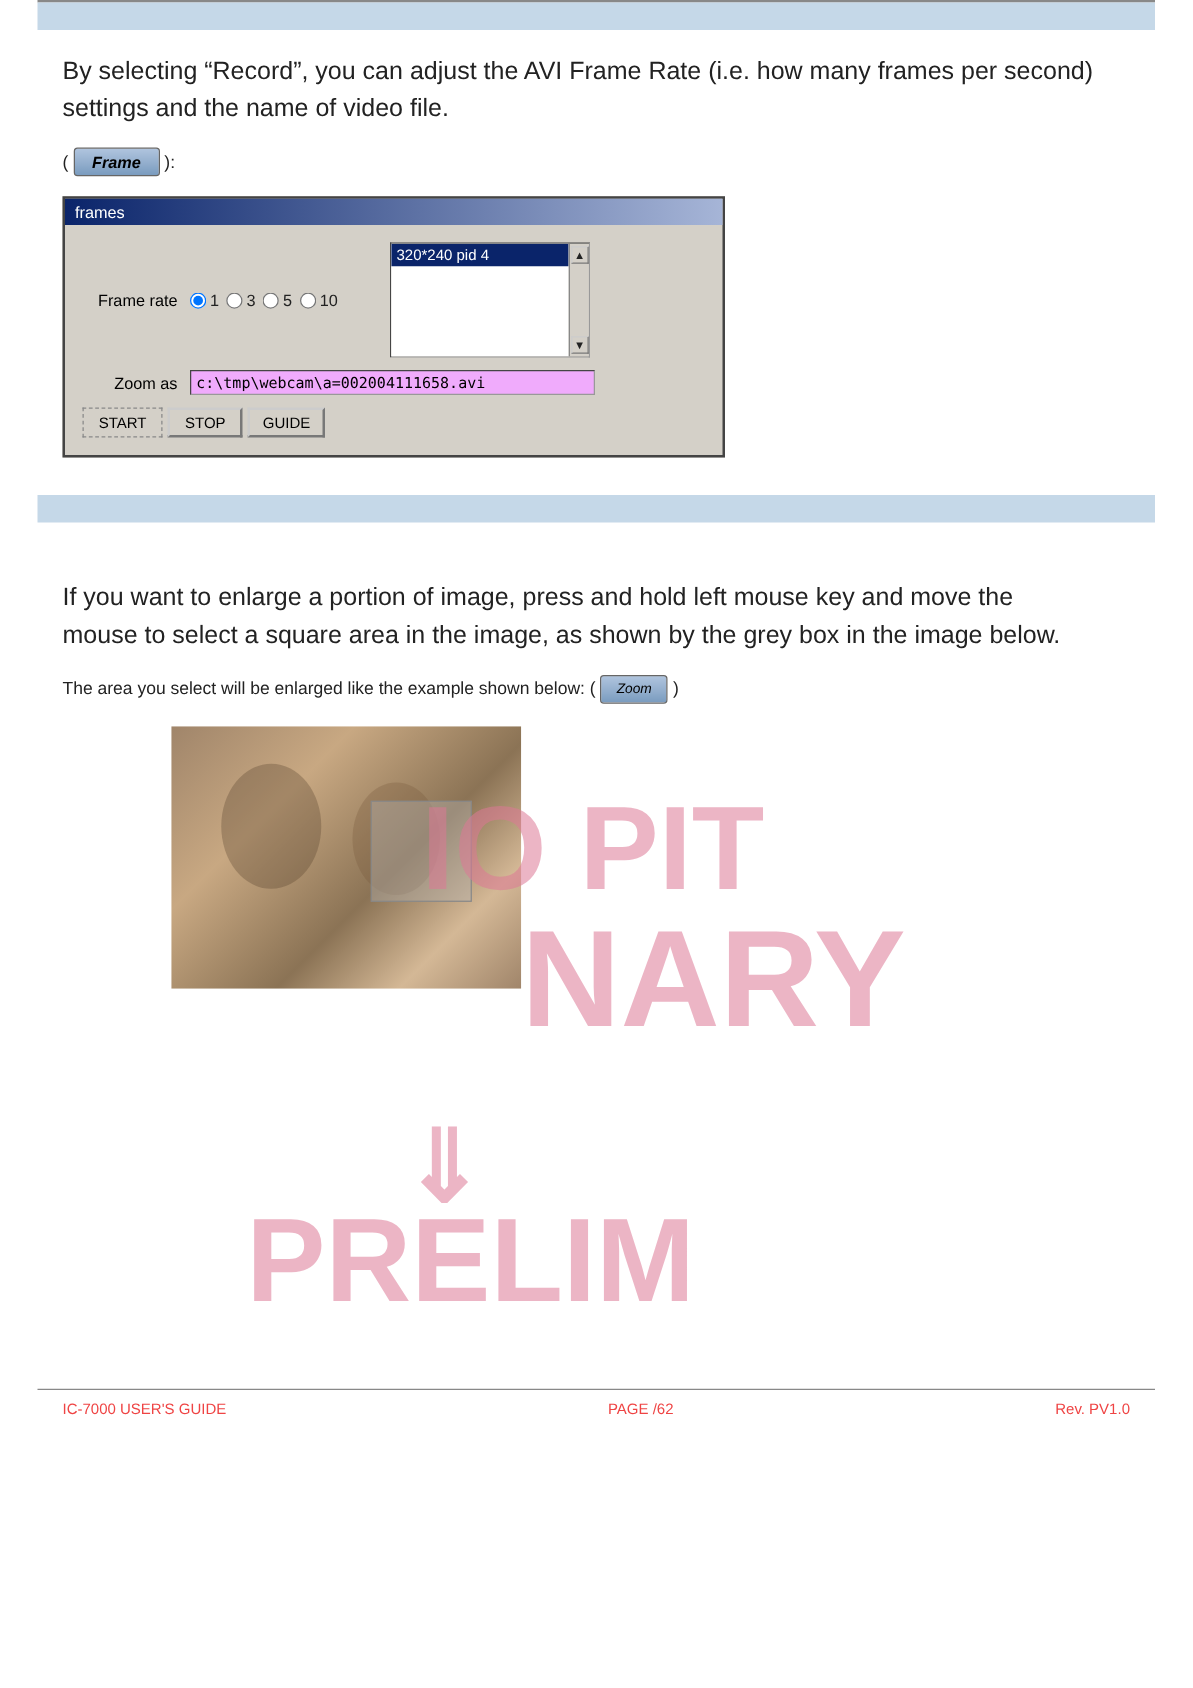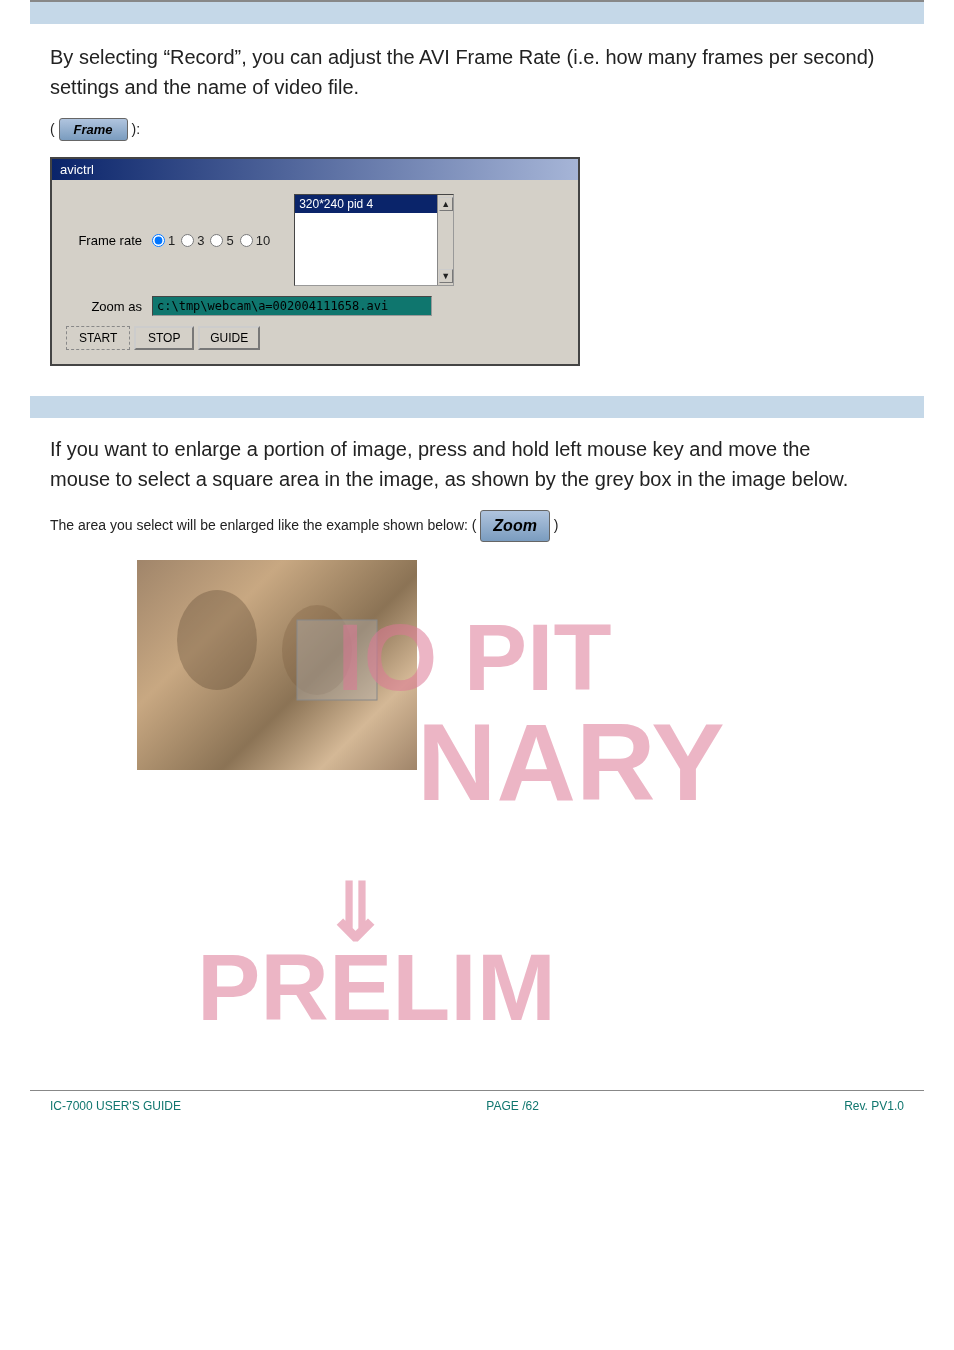--- a/index.html
+++ b/index.html
@@ -109,24 +109,24 @@
 
     .radio-option input[type="radio"] {
       margin: 0;
       width: 13px;
       height: 13px;
     }
 
     
     .saveas-input {
       border: 1px inset #999;
-      background: #0f766e;
+      background: #f0abfc;
       padding: 2px 4px;
       font-size: 12px;
-      width: 280px;
+      width: 324px;
       font-family: monospace;
     }
 
     
     .dialog-buttons {
       display: flex;
       align-items: center;
       gap: 4px;
       margin-left: 4px;
       padding-bottom: 4px;
@@ -192,31 +192,32 @@
       display: flex;
       align-items: center;
       justify-content: center;
       font-size: 9px;
       cursor: pointer;
     }
 
     
     .second-section {
       padding: 16px 50px 10px 50px;
+      margin-top: 29px;
     }
 
     
     .zoom-btn {
       display: inline-block;
       background: linear-gradient(to bottom, #b0c4de 0%, #7a9cbf 100%);
       border: 1px solid #666;
       border-radius: 3px;
       padding: 2px 12px;
-      font-size: 16px;
-      font-weight: bold;
+      font-size: 11px;
+      font-weight: normal;
       color: #000;
       cursor: pointer;
       font-style: italic;
       vertical-align: middle;
     }
 
     .zoom-line {
       margin-top: 12px;
       margin-bottom: 18px;
       font-size: 14px;
@@ -253,21 +254,21 @@
     .footer-divider {
       border-top: 1px solid #888;
       margin: 20px 30px 0 30px;
     }
 
     .footer {
       display: flex;
       justify-content: space-between;
       padding: 8px 50px;
       font-size: 12px;
-      color: #0f766e;
+      color: #ef4444;
     }
 
     
     .watermark-overlay {
       position: absolute;
       top: 0;
       left: 0;
       width: 100%;
       height: 100%;
       pointer-events: none;
@@ -291,21 +292,21 @@
   <p class="intro-text">By selecting “Record”, you can adjust the AVI Frame Rate (i.e. how many frames per second) settings and the name of video file.</p>
 
   <div class="record-line">
     <span>(</span>
     <span class="record-btn">Frame</span>
     <span>):</span>
   </div>
 
   <div class="dialog-box">
     <div class="dialog-title-bar">
-      <span>avictrl</span>
+      <span>frames</span>
     </div>
     <div class="dialog-content">
 
       <div class="dialog-row">
         <span class="dialog-label">Frame rate</span>
         <div class="radio-group">
           <label class="radio-option">
             <input type="radio" name="framerate" value="1" checked="" style="">
             <span>1</span>
           </label>
@@ -316,21 +317,21 @@
           <label class="radio-option">
             <input type="radio" name="framerate" value="5" style="">
             <span>5</span>
           </label>
           <label class="radio-option">
             <input type="radio" name="framerate" value="10" style="">
             <span>10</span>
           </label>
         </div>
 
-        <div class="listbox-wrapper" style="margin-left: 14px;">
+        <div class="listbox-wrapper" style="margin-left: 32px;">
           <div class="listbox-inner">
             <div class="listbox-item">320*240 pid 4</div>
           </div>
           <div class="listbox-scrollbar">
             <div class="scroll-arrow">▲</div>
             <div class="scroll-arrow">▼</div>
           </div>
         </div>
       </div>
 

